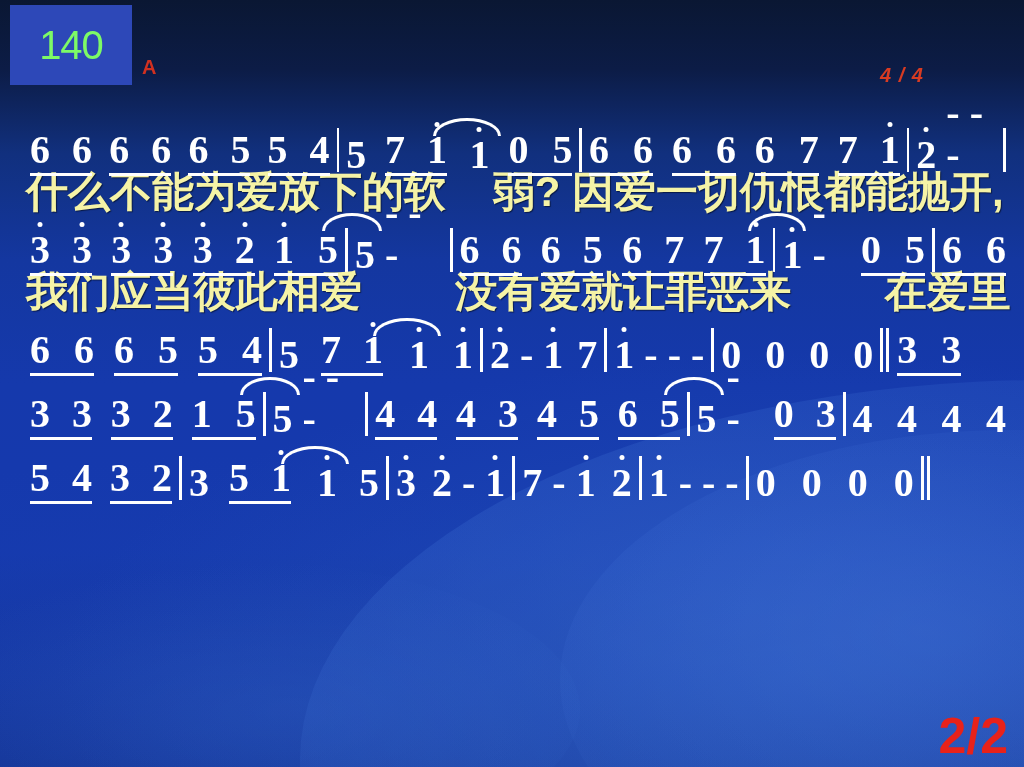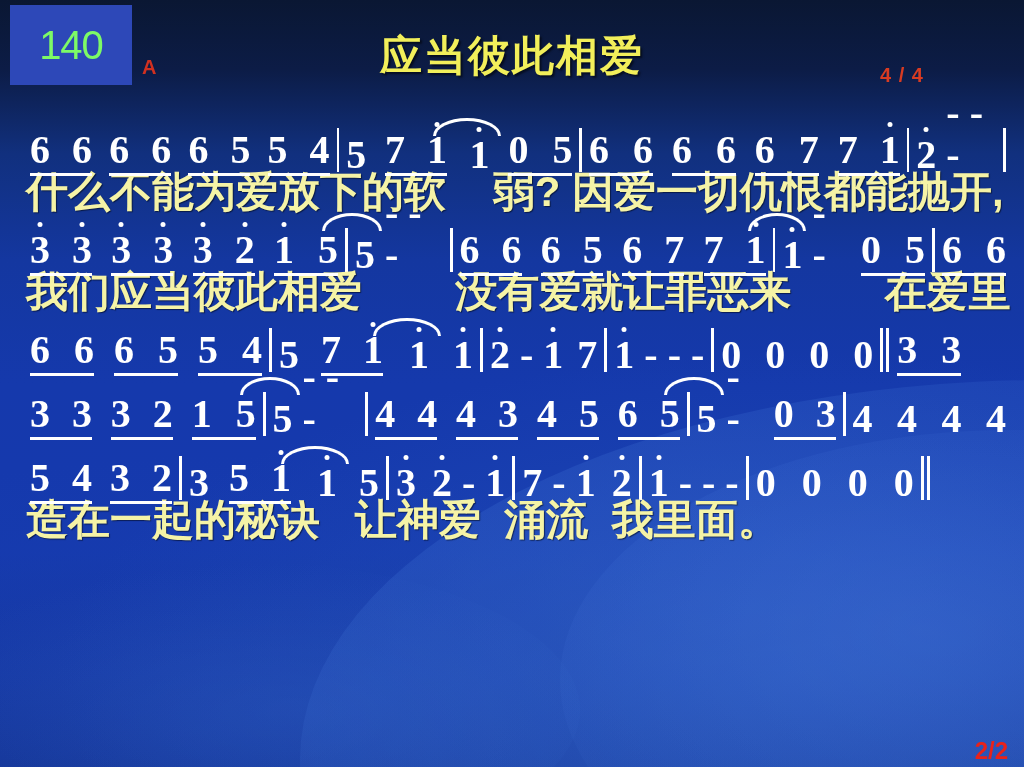--- a/index.html
+++ b/index.html
@@ -38,25 +38,25 @@
     position:absolute;left:142px;top:56px;color:#d03020;
     font-size:20px;font-weight:bold;
   }
   #title{
     position:absolute;left:0;right:0;top:28px;text-align:center;
     color:#f2ef5a;font-size:42px;font-weight:bold;letter-spacing:2px;
     text-shadow:2px 2px 2px rgba(0,0,0,.55);
   }
   #meter{
     position:absolute;right:100px;top:64px;color:#d83b22;
-    font-size:20px;font-weight:bold;letter-spacing:1px;
+    font-size:20px;font-weight:bold;letter-spacing:1px;font-style:italic;
   }
   #pageno{
     position:absolute;right:16px;bottom:2px;color:#e8221a;
-    font-size:24px;font-weight:bold;
+    font-size:50px;font-weight:bold;
   }
 
   
   #score{position:absolute;left:0;right:0;top:118px;}
   .system{position:relative;margin-bottom:6px;}
   .notes{
     display:flex;align-items:flex-end;
     height:58px;padding-left:30px;padding-right:18px;
     color:#ffffff;
     font-family:"Liberation Serif","DejaVu Serif",serif;
@@ -96,21 +96,20 @@
 
 <div id="slide">
   <div class="swoosh sw1"></div>
   <div class="swoosh sw2"></div>
   <div class="swoosh sw3"></div>
 
   <div id="num-box">
     <span>140</span>
   </div>
   <div id="letter-a">A</div>
-  <div id="title">应当彼此相爱</div>
   <div id="meter">4 / 4</div>
   <div id="pageno">2/2</div>
 
   <div id="score">
 
     <div class="system">
       <div class="notes">
         <span class="grp beam">
             <span class="n">6</span>
             <span class="sp" style="width:22px"></span>
@@ -419,17 +418,16 @@
         <span class="bar"></span>
         <span class="n">0</span>
           <span class="sp" style="width:26px"></span>
         <span class="n">0</span>
           <span class="sp" style="width:26px"></span>
         <span class="n">0</span>
           <span class="sp" style="width:26px"></span>
         <span class="n">0</span>
         <span class="bar dbl" style="margin-right:0"></span>
       </div>
-      <div class="lyrics">造在一起的秘诀   让神爱  涌流  我里面。</div>
     </div>
 
   </div>
 </div>
 
 </body></html>

